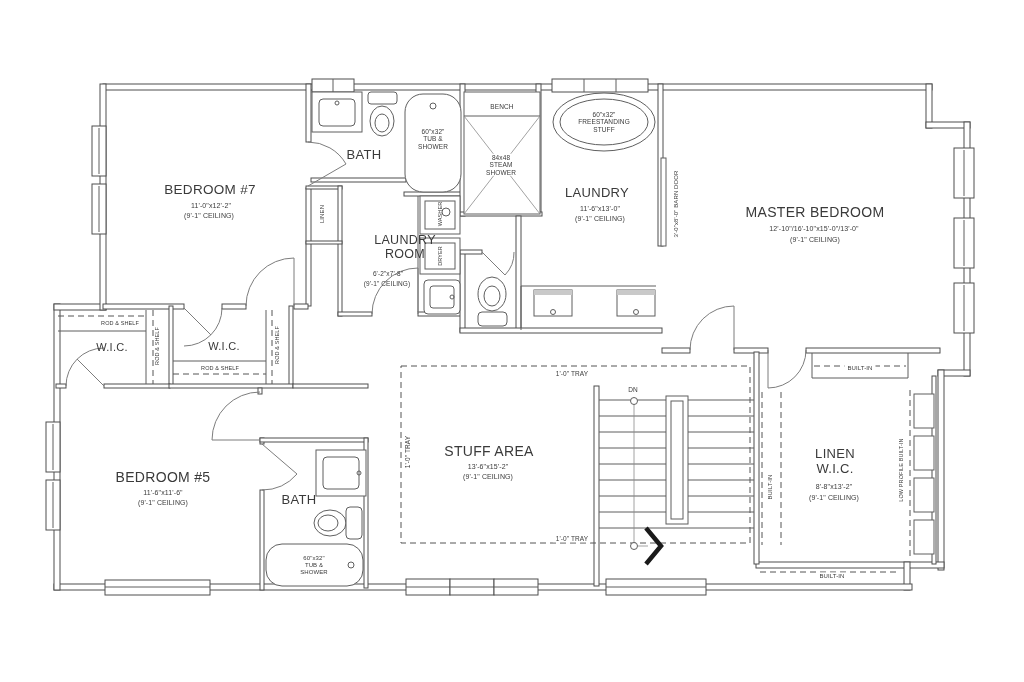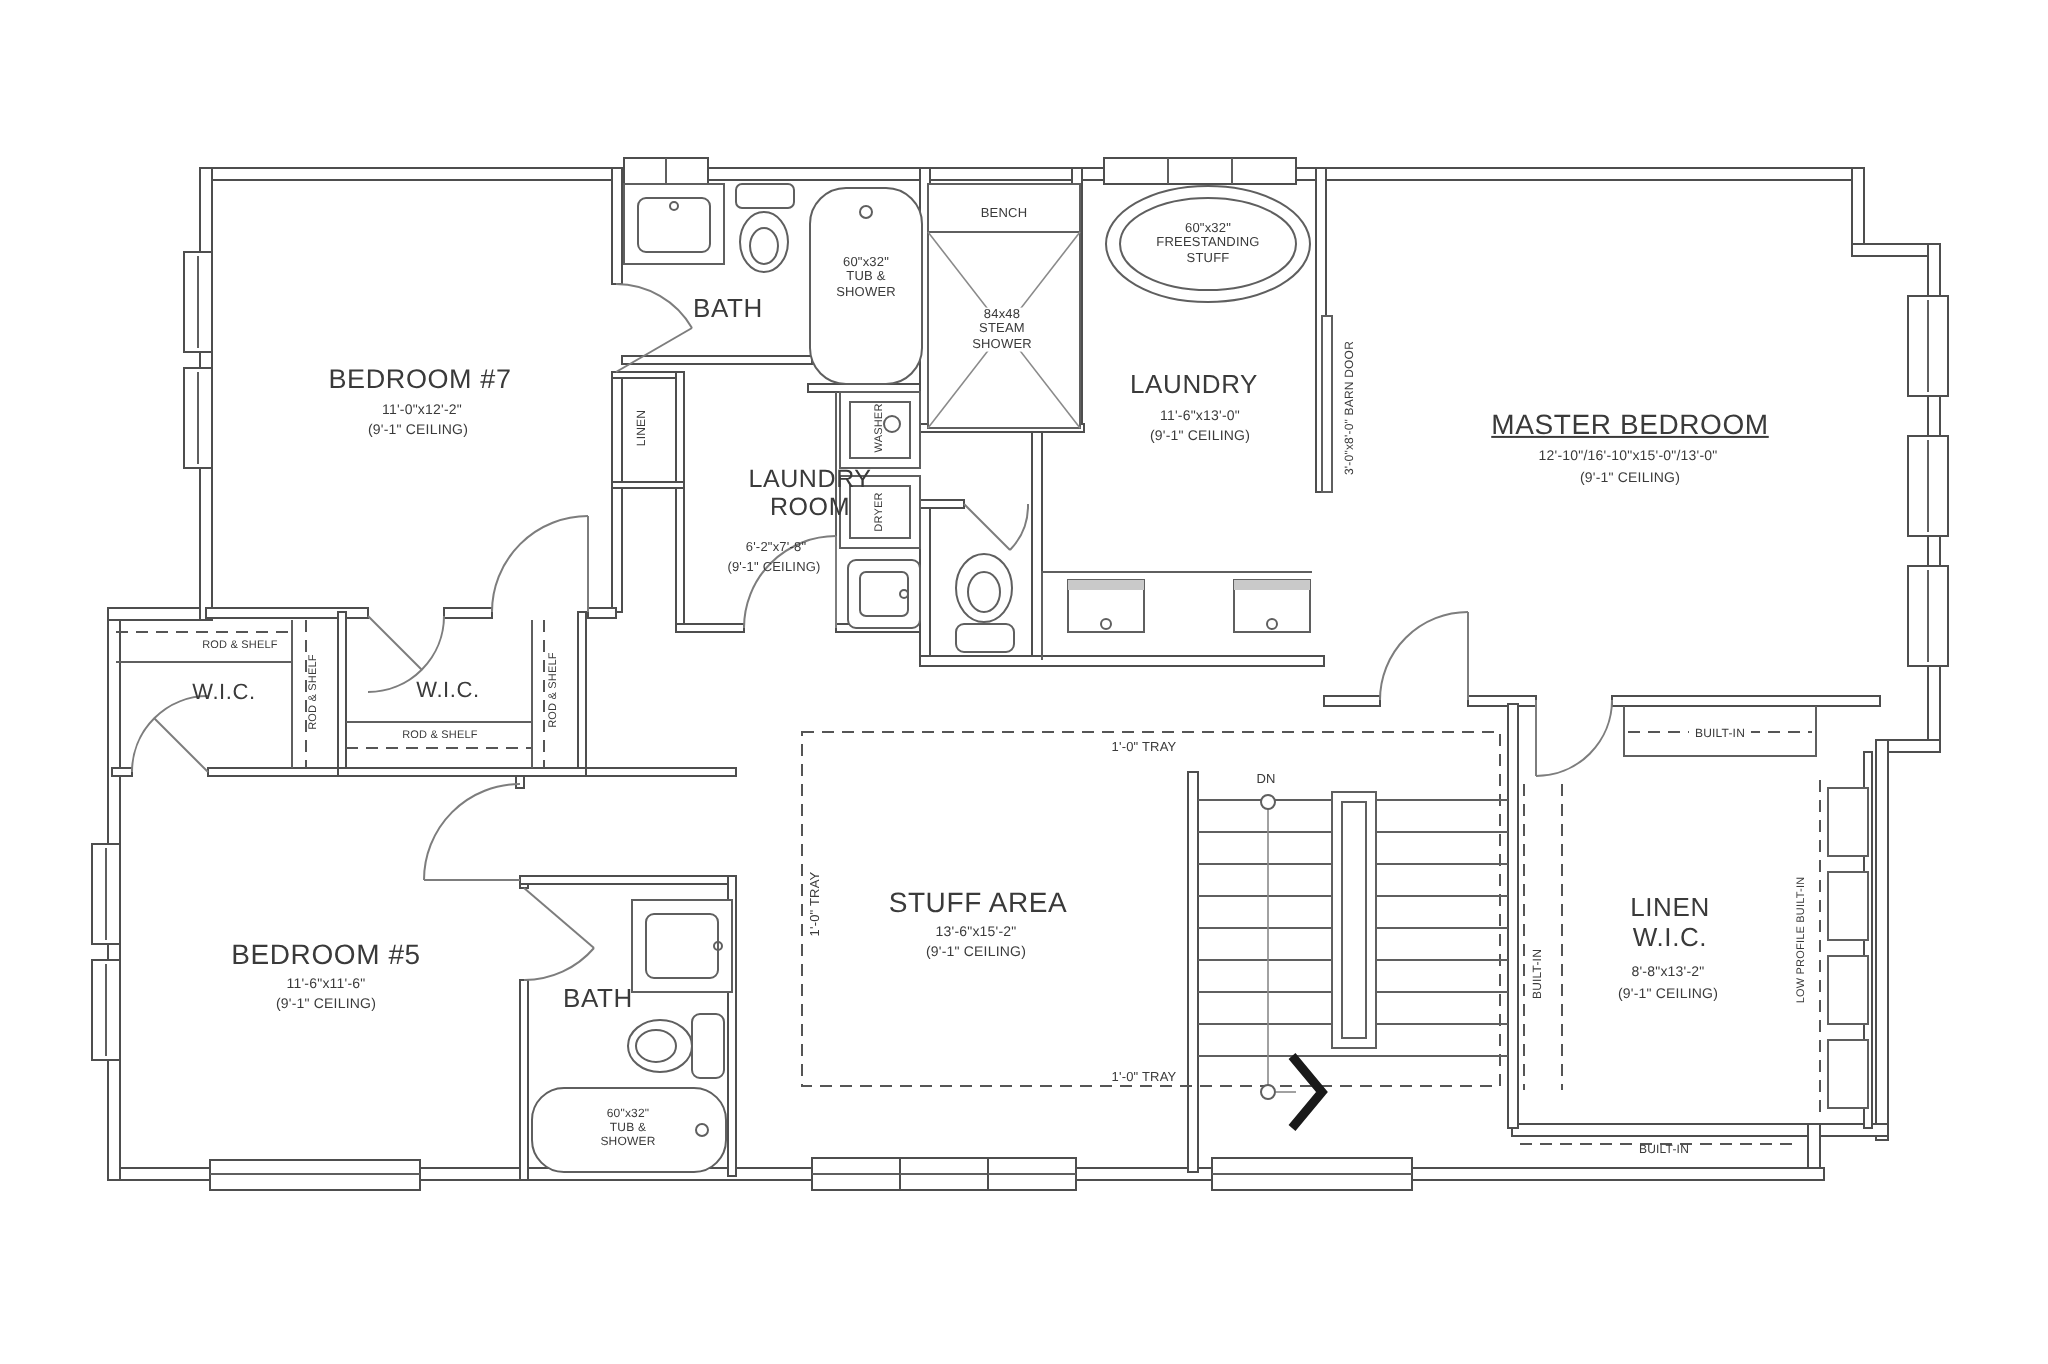--- a/index.html
+++ b/index.html
@@ -263,21 +263,21 @@
 SHOWER</div>
 
 <div class="lbl" style="left:604px;top:122px;font-size:6.5px;">60"x32"
 FREESTANDING
 STUFF</div>
 <div class="lbl big" style="left:597px;top:193px;font-size:13px;">LAUNDRY</div>
 <div class="lbl" style="left:600px;top:209px;font-size:7px;">11'-6"x13'-0"</div>
 <div class="lbl" style="left:600px;top:219px;font-size:7px;">(9'-1" CEILING)</div>
 <div class="lbl rot" style="left:676px;top:204px;font-size:6px;">3'-0"x8'-0" BARN DOOR</div>
 
-<div class="lbl big" style="left:815px;top:212px;font-size:14px;text-decoration:underline;">MASTER BEDROOM</div>
+<div class="lbl big" style="left:815px;top:212px;font-size:14px;">MASTER BEDROOM</div>
 <div class="lbl" style="left:814px;top:229px;font-size:7px;">12'-10"/16'-10"x15'-0"/13'-0"</div>
 <div class="lbl" style="left:815px;top:240px;font-size:7px;">(9'-1" CEILING)</div>
 
 <div class="lbl big" style="left:112px;top:347px;font-size:11px;">W.I.C.</div>
 <div class="lbl" style="left:120px;top:323px;font-size:5.5px;">ROD &amp; SHELF</div>
 <div class="lbl rot" style="left:157px;top:346px;font-size:5.5px;">ROD &amp; SHELF</div>
 <div class="lbl big" style="left:224px;top:346px;font-size:11px;">W.I.C.</div>
 <div class="lbl" style="left:220px;top:368px;font-size:5.5px;">ROD &amp; SHELF</div>
 <div class="lbl rot" style="left:277px;top:345px;font-size:5.5px;">ROD &amp; SHELF</div>
 

